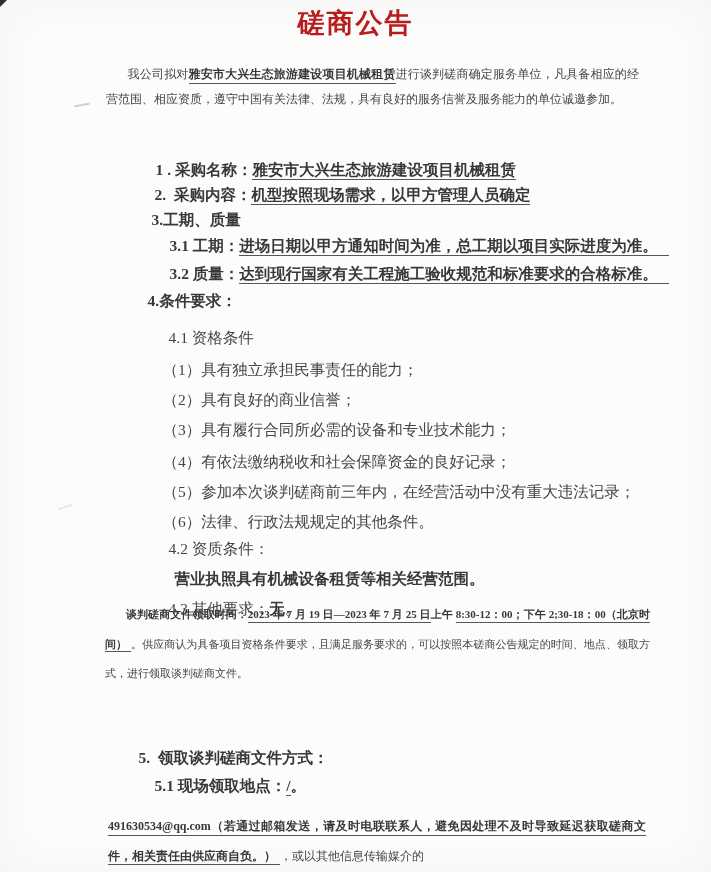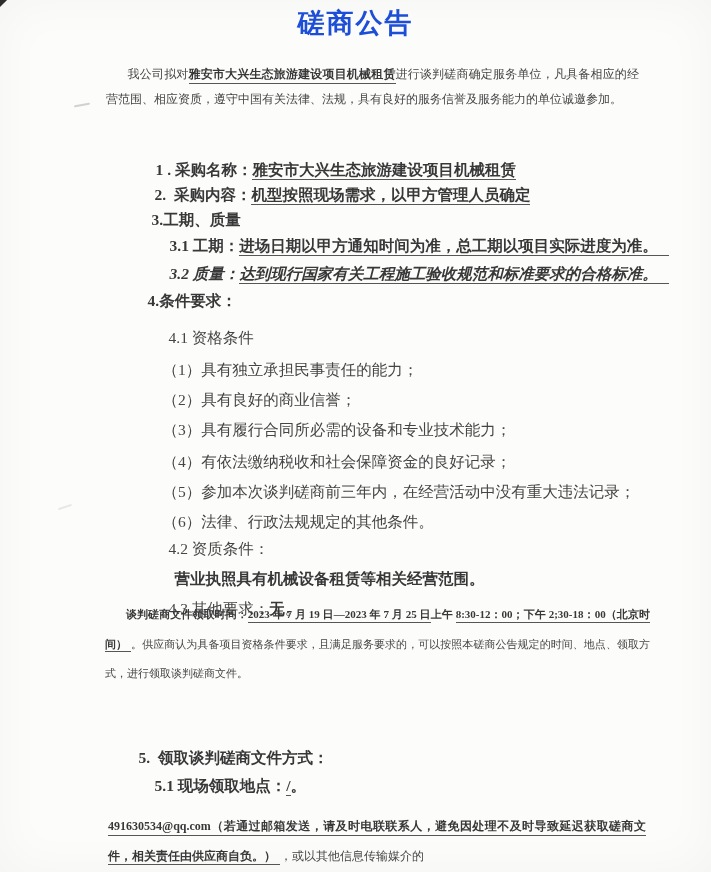--- a/index.html
+++ b/index.html
@@ -8,21 +8,21 @@
     width:711px;height:872px;
     background:#fcfcfb;
     overflow:hidden;
     font-family:"Liberation Serif","DejaVu Serif",serif;
     color:#454545;
     box-shadow:inset 0 0 50px rgba(0,0,0,0.035);
   }
   .title{
     position:absolute;top:5px;left:0;width:711px;
     margin:0;text-align:center;
-    font-size:27px;font-weight:bold;letter-spacing:2px;color:#1d4ed8;
+    font-size:27px;font-weight:bold;letter-spacing:2px;color:#b91c1c;
   }
   .line{
     position:absolute;
     white-space:pre;
     font-size:15.5px;line-height:1.4;
   }
   .para{
     position:absolute;
     margin:0;
     text-align:justify;
@@ -66,21 +66,21 @@
   </div>
 
   <div class="line" style="top:187px;left:136px;">
     <span class="b">3.工期、质量</span>
   </div>
 
   <div class="line" style="top:213px;left:154px;">
     <span class="b">3.1 工期：</span><span class="b u ext">进场日期以甲方通知时间为准，总工期以项目实际进度为准。</span>
   </div>
 
-  <div class="line" style="top:241px;left:154px;font-style:italic;">
+  <div class="line" style="top:241px;left:154px;">
     <span class="b">3.2 质量：</span><span class="b u ext">达到现行国家有关工程施工验收规范和标准要求的合格标准。</span>
   </div>
 
   <div class="line" style="top:268px;left:132px;">
     <span class="b">4.条件要求：</span>
   </div>
 
   <div class="line" style="top:305px;left:153px;">
     <span>4.1 资格条件</span>
   </div>

